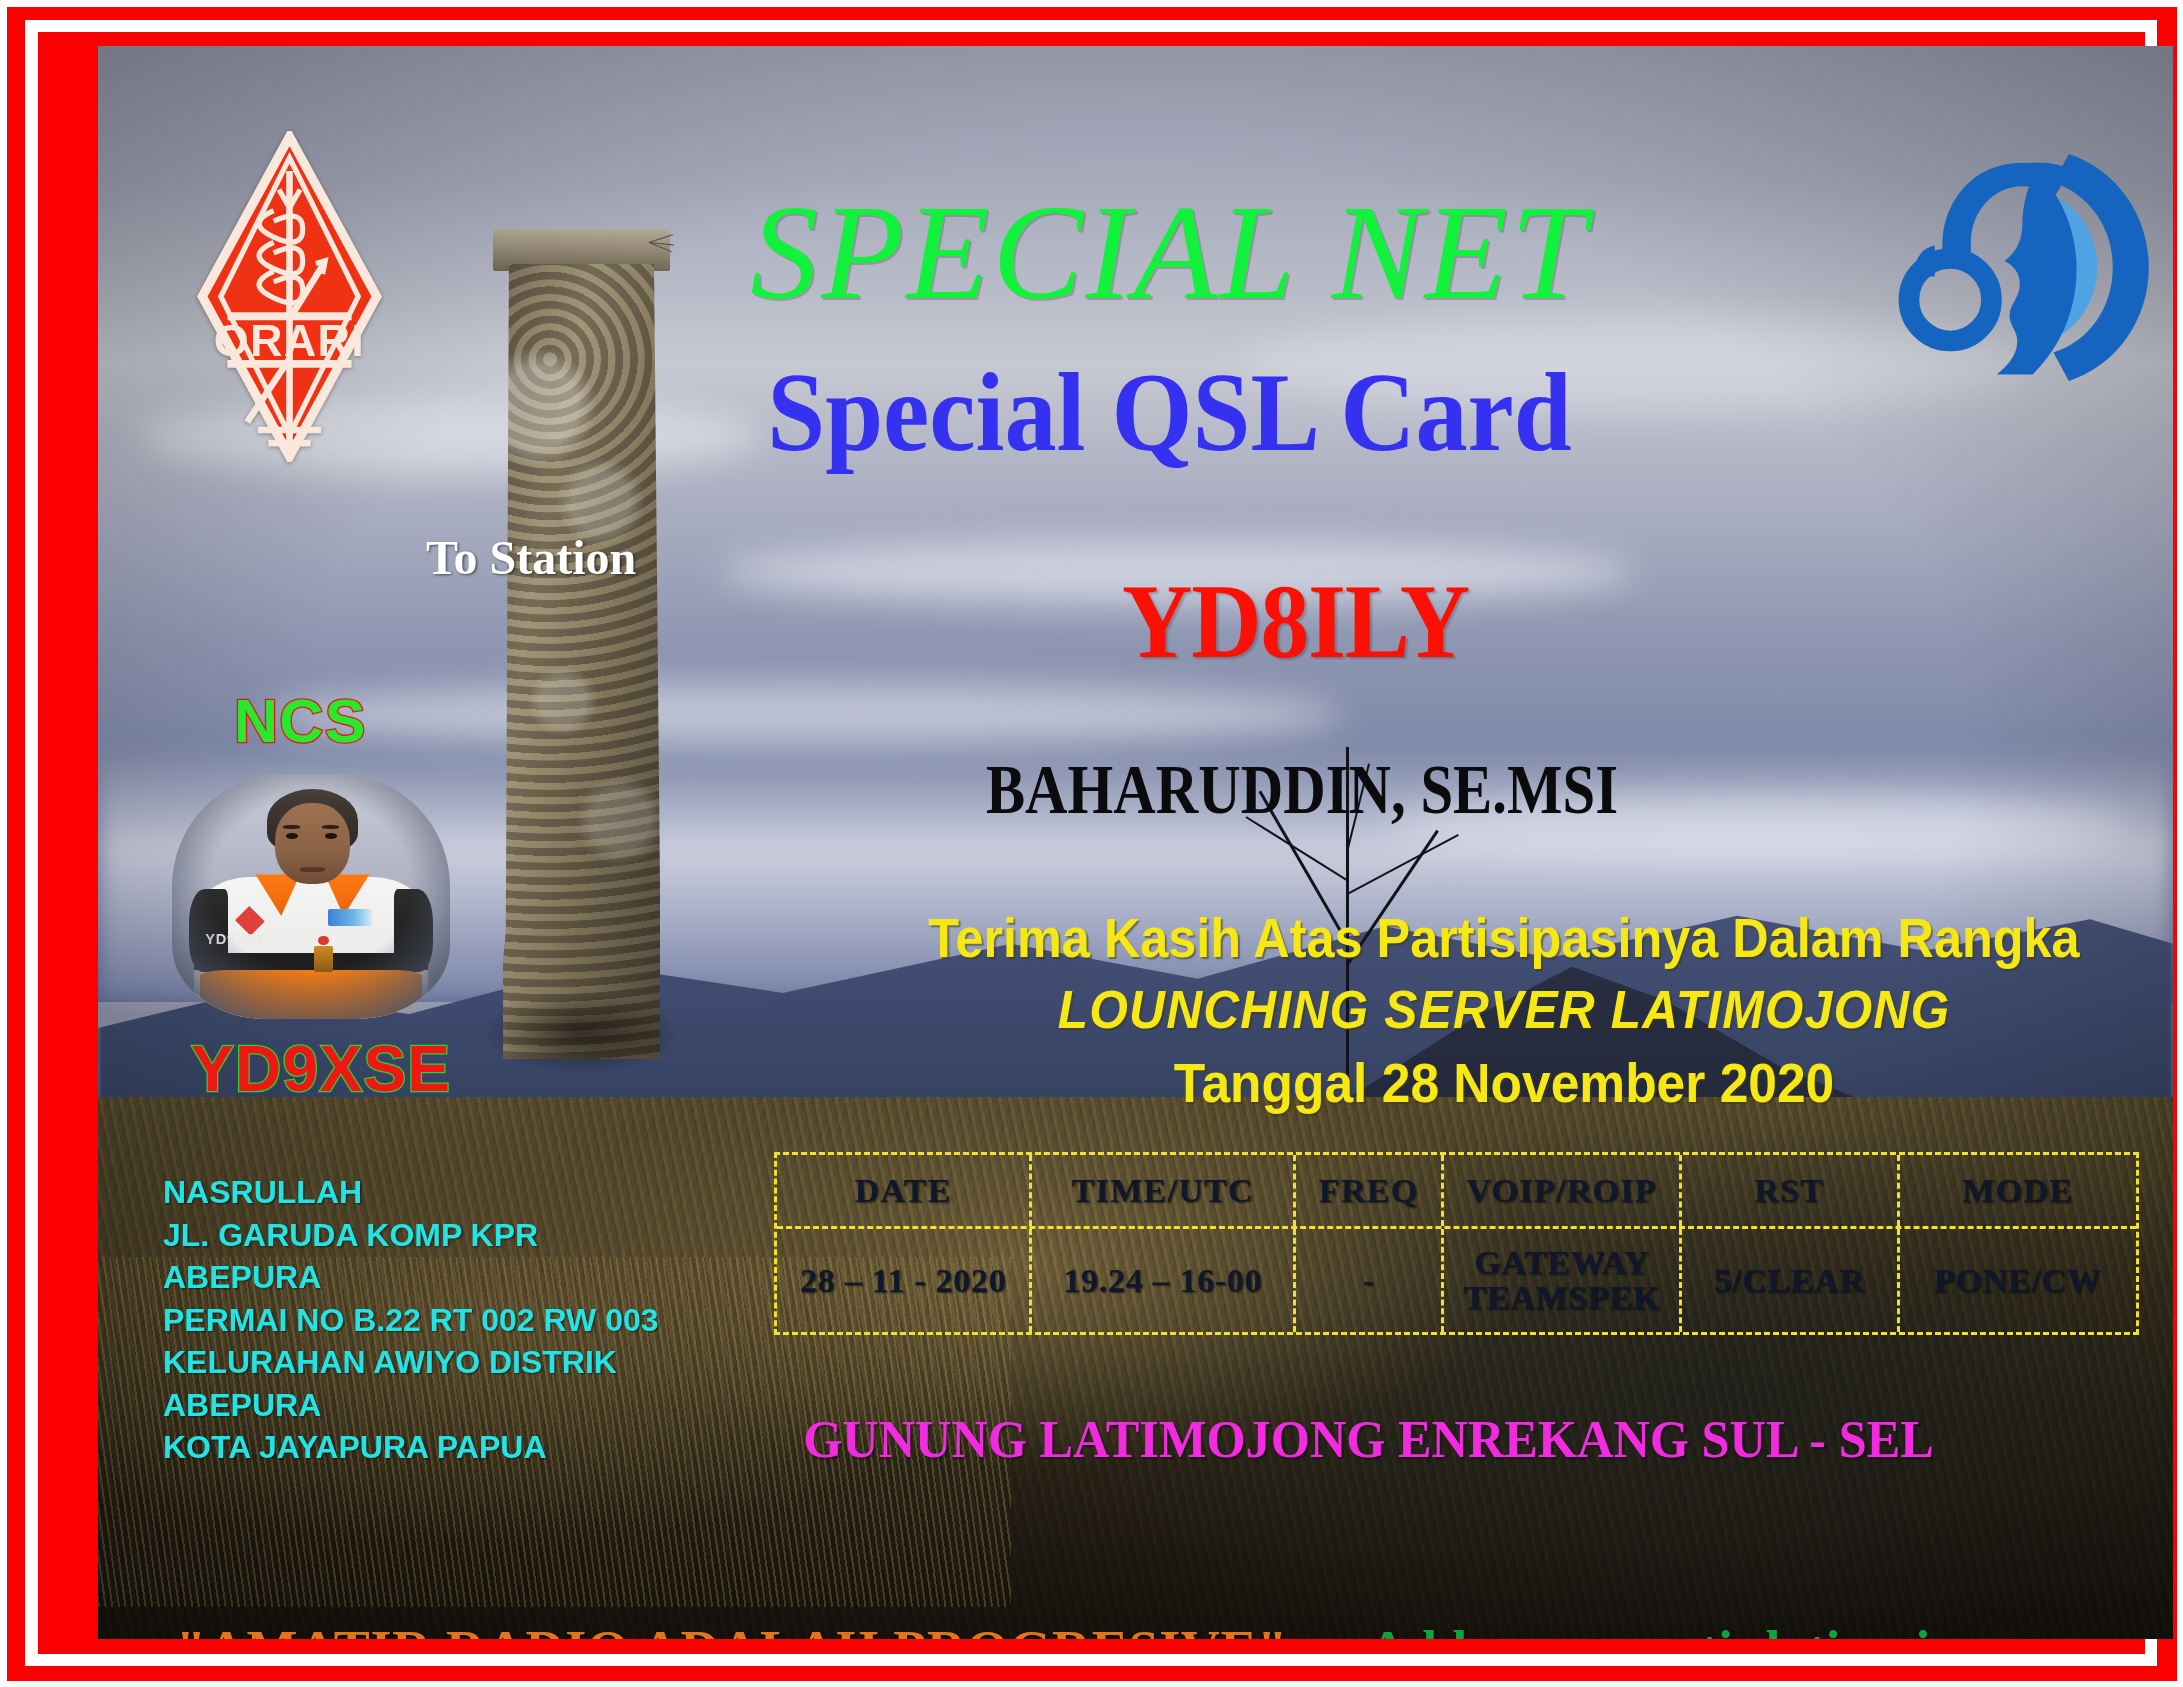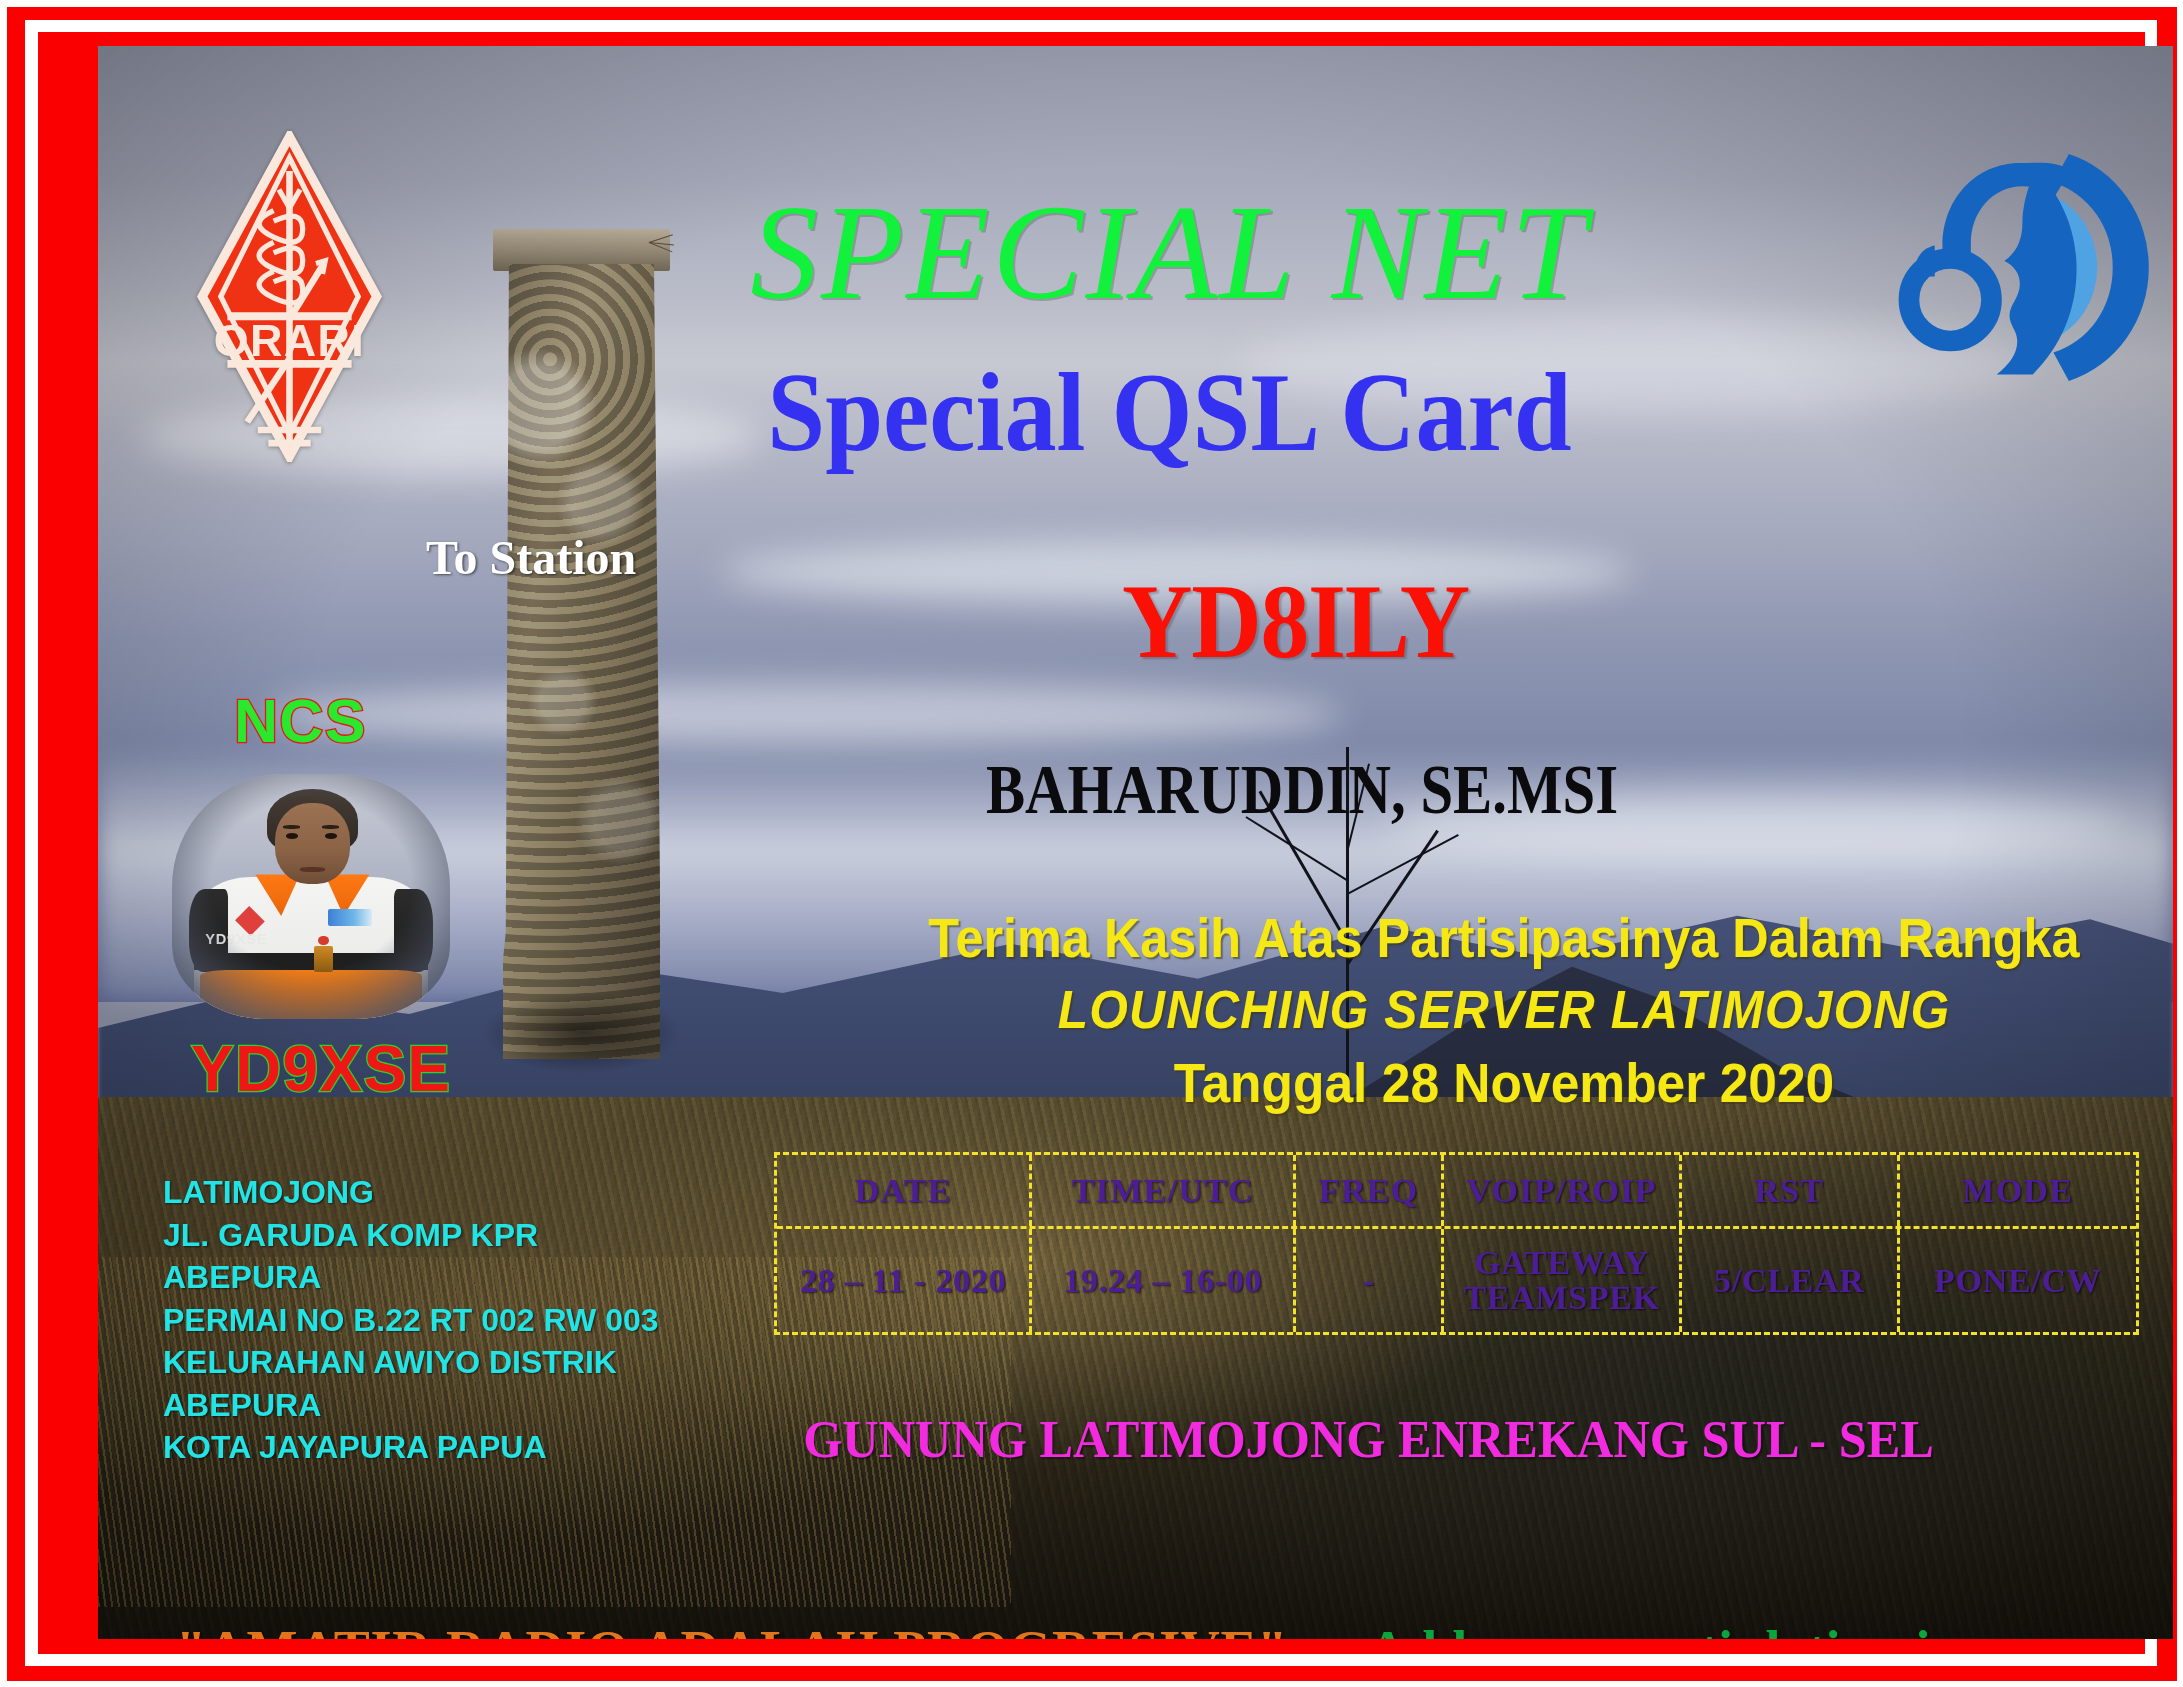--- a/index.html
+++ b/index.html
@@ -291,21 +291,21 @@
     width:1365px; height:183px;
     border:3.3px dashed #f2e32a;
     display:flex; flex-direction:column;
   }
   .qso-row{ display:flex; width:100%; }
   #qso-head-row{ height:40%; }
   #qso-body-row{ height:60%; border-top:3.3px dashed #f2e32a; }
   .qso-cell{
     display:flex; align-items:center; justify-content:center;
     text-align:center;
-    color:#4c1d95;
+    color:#0f172a;
     font-family:"Liberation Serif", serif;
     font-weight:bold;
     text-shadow:1.3px 1.3px 2px rgba(0,0,0,.6);
     border-right:3.3px dashed #f2e32a;
     transform-origin:center;
     padding:0 2.6px;
     line-height:1.05;
   }
   .qso-cell:last-child{ border-right:none; }
   .qso-head{ font-size:34px; letter-spacing:1.3px; }
@@ -448,21 +448,21 @@
       <div class="ph-brow" style="left:54%;"></div>
       <div class="ph-eye" style="left:41%;"></div>
       <div class="ph-eye" style="left:55%;"></div>
       <div class="ph-mouth"></div>
       <div class="ph-calltext">YD9XSE</div>
       <div class="ph-vignette"></div>
     </div>
     <div id="ncs-callsign">YD9XSE</div>
 
     <div id="address-block">
-      <div>LATIMOJONG</div>
+      <div>NASRULLAH</div>
       <div>JL. GARUDA KOMP KPR</div>
       <div>ABEPURA</div>
       <div>PERMAI NO B.22 RT 002 RW 003</div>
       <div>KELURAHAN AWIYO DISTRIK</div>
       <div>ABEPURA</div>
       <div>KOTA JAYAPURA PAPUA</div>
     </div>
 
     <div id="callsign-main">YD8ILY</div>
     <div id="operator-name">BAHARUDDIN, SE.MSI</div>

